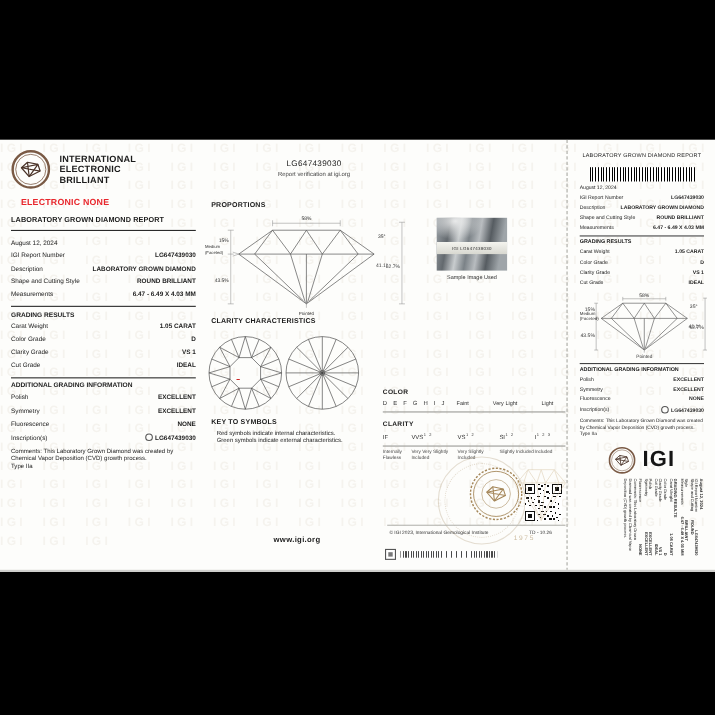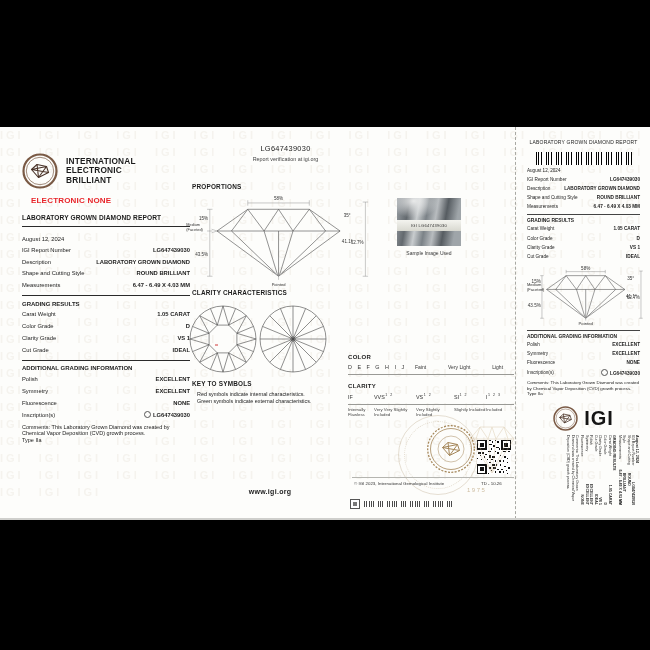--- a/index.html
+++ b/index.html
@@ -4,21 +4,21 @@
 <style>
   html,body{margin:0;padding:0;background:#000;}
   body{width:650px;height:650px;font-family:"Liberation Sans","DejaVu Sans",sans-serif;color:#1c1c1c;}
   .stage{position:relative;width:650px;height:650px;background:#000;overflow:hidden;}
   .cert{position:absolute;left:0;top:127px;width:650px;height:391px;background:#fdfdfb;overflow:hidden;border-bottom:2px solid #cfcfcc;}
   
   .wm{position:absolute;inset:0;overflow:hidden;pointer-events:none;color:rgba(165,140,115,0.09);
       font-size:11px;font-weight:700;letter-spacing:3px;word-spacing:9px;line-height:17px;}
   .wm span{display:inline;}
   
-  .col-left{position:absolute;left:22px;top:9px;width:168px;margin-top:17px;}
+  .col-left{position:absolute;left:10px;top:9px;width:168px;}
   .brand-row{display:flex;align-items:center;gap:8px;}
   .org-name{font-size:8.3px;font-weight:700;line-height:9.6px;letter-spacing:.2px;}
   .electronic{margin:7px 0 0 9px;font-size:8px;font-weight:700;color:#e8252b;letter-spacing:.2px;}
   .report-title{margin-top:9px;font-size:6.6px;font-weight:700;letter-spacing:.1px;padding-bottom:5px;border-bottom:1.2px solid #2a2a2a;}
   .date-line{margin-top:9px;font-size:5.8px;}
   .kv{display:flex;justify-content:space-between;align-items:baseline;margin-top:4.8px;font-size:5.8px;line-height:7px;}
   .kv .k{color:#222;}
   .kv .v{font-weight:700;text-align:right;}
   .sect{margin-top:6px;padding-top:4.5px;border-top:1px solid #2a2a2a;font-size:6px;font-weight:700;}
   .comments{margin-top:5px;font-size:5.5px;line-height:6.8px;}

